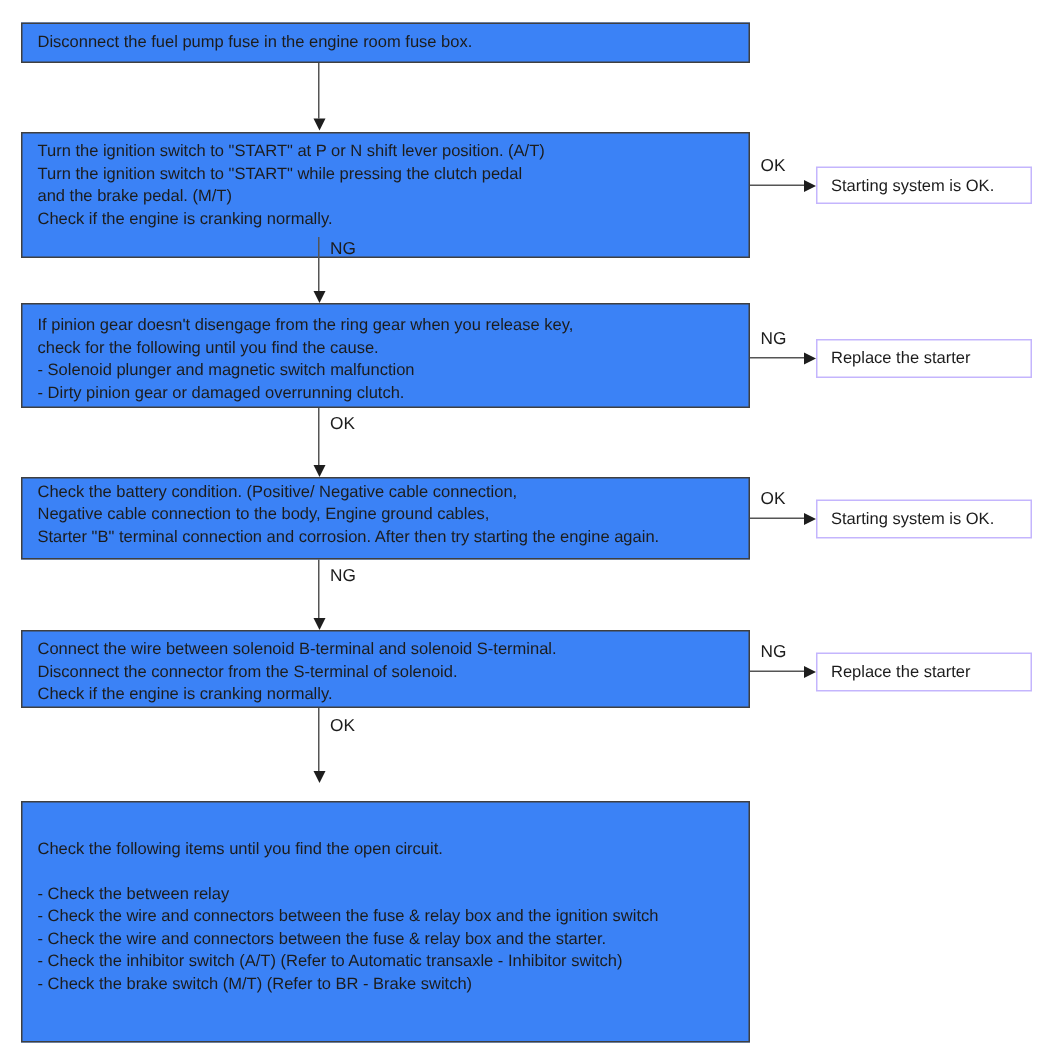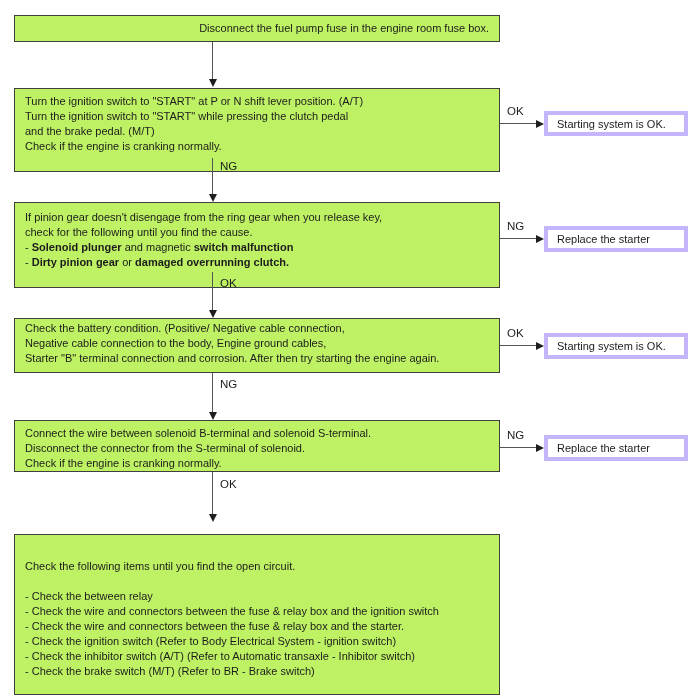--- a/index.html
+++ b/index.html
@@ -12,41 +12,40 @@
     font-family: "Liberation Sans", "DejaVu Sans", sans-serif;
     color: #1c1c1c;
     overflow: hidden;
   }
   .pbox {
     position: absolute;
     left: 14px;
     width: 486px;
     box-sizing: border-box;
     border: 1px solid #3f3f3f;
-    background: #bef264;
+    background: #3b82f6;
     font-size: 11px;
     line-height: 15px;
     padding: 5px 10px;
-    justify-content: flex-end;
   }
   .pbox .ln { white-space: nowrap; }
-  .pbox .ln b { font-weight: bold; }
+  .pbox .ln b { font-weight: normal; }
   .spacer { height: 15px; }
   .b1 { top: 15px; height: 27px; display: flex; align-items: center; padding: 0 10px; }
   .b2 { top: 88px;  height: 84px; padding-top: 5px; }
-  .b3 { top: 202px; height: 86px; padding-top: 7px; }
+  .b3 { top: 202px; height: 70px; padding-top: 7px; }
   .b4 { top: 318px; height: 55px; padding-top: 2px; }
   .b5 { top: 420px; height: 52px; padding-top: 5px; }
   .b6 { top: 534px; height: 161px; padding-top: 24px; }
   .sbox {
     position: absolute;
     left: 544px;
     width: 144px;
     box-sizing: border-box;
-    border: 4px solid #c4b5fd;
+    border: 1px solid #c4b5fd;
     background: #ffffff;
     font-size: 11px;
     display: flex;
     align-items: center;
     padding: 0 9px;
     white-space: nowrap;
   }
   .s1 { top: 111px; height: 25px; }
   .s2 { top: 226px; height: 26px; }
   .s3 { top: 333px; height: 26px; }
@@ -151,18 +150,17 @@
   <div class="vline" style="top:472px;height:42px;"></div>
   <div class="vhead" style="top:514px;"></div>
   <div class="clabel" style="left:220px;top:478px;">OK</div>
 
   <div class="pbox b6">
     <div class="ln">Check the following items until you find the open circuit.</div>
     <div class="ln spacer"></div>
     <div class="ln">- Check the between relay</div>
     <div class="ln">- Check the wire and connectors between the fuse &amp; relay box and the ignition switch</div>
     <div class="ln">- Check the wire and connectors between the fuse &amp; relay box and the starter.</div>
-    <div class="ln">- Check the ignition switch (Refer to Body Electrical System - ignition switch)</div>
     <div class="ln">- Check the inhibitor switch (A/T) (Refer to Automatic transaxle - Inhibitor switch)</div>
     <div class="ln">- Check the brake switch (M/T) (Refer to BR - Brake switch)</div>
   </div>
 
 </div>
 
 </body></html>

